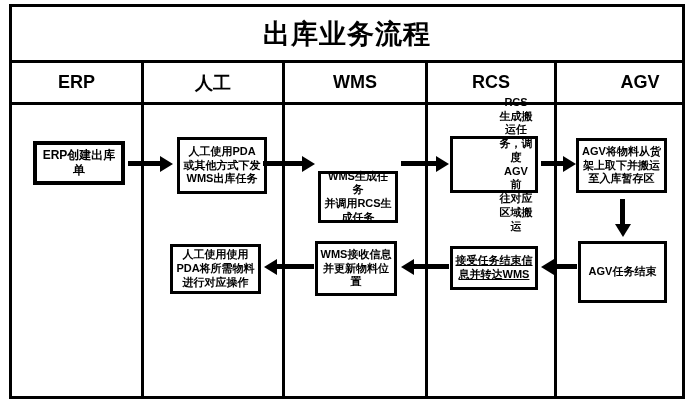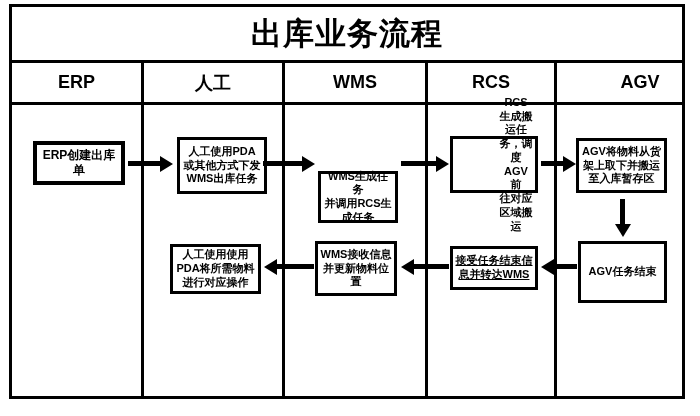--- a/index.html
+++ b/index.html
@@ -18,21 +18,21 @@
     border: 3px solid #000;
     box-sizing: border-box;
     background: #fff;
   }
   .title-row {
     height: 53px;
     border-bottom: 3px solid #000;
     display: flex;
     align-items: center;
     justify-content: center;
-    font-size: 31px;
+    font-size: 27px;
     font-weight: bold;
     letter-spacing: 1px;
   }
   .header-row {
     height: 42px;
     display: flex;
     box-sizing: border-box;
   }
   .header-cell {
     box-sizing: border-box;

